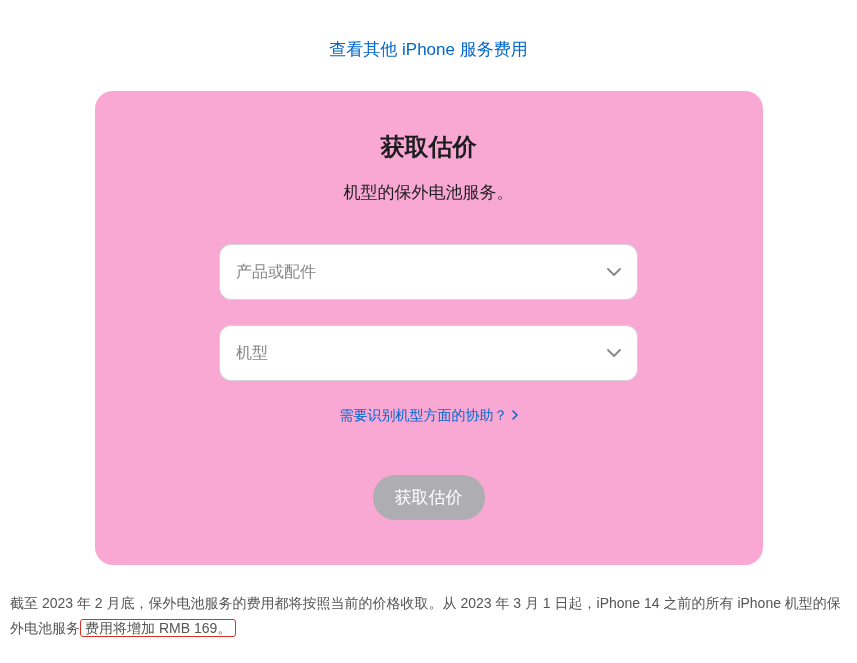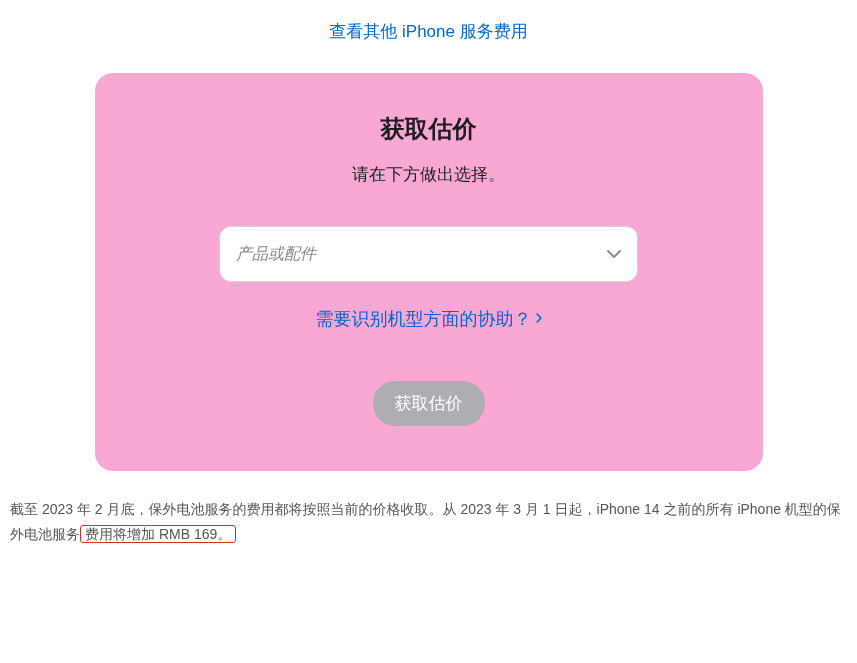--- a/index.html
+++ b/index.html
@@ -9,21 +9,21 @@
     }
     body {
       font-family: -apple-system, BlinkMacSystemFont, "SF Pro Text", "Helvetica Neue", Arial, sans-serif;
       background: #ffffff;
       width: 857px;
       height: 663px;
       overflow: hidden;
     }
     .top-link {
       text-align: center;
-      padding-top: 20px;
+      padding-top: 38px;
       padding-bottom: 30px;
     }
     .top-link a {
       color: #0066cc;
       text-decoration: none;
       font-size: 17px;
       font-weight: 400;
     }
     .card {
       background: #f9a8d4;
@@ -41,21 +41,20 @@
     }
     .card-subtitle {
       font-size: 17px;
       color: #1d1d1f;
       margin-bottom: 40px;
     }
     .select-wrapper {
       position: relative;
       width: 419px;
       margin: 0 auto 25px auto;
-      font-style: italic;
     }
     .select-box {
       width: 100%;
       height: 56px;
       background: #ffffff;
       border: 1px solid #d2d2d7;
       border-radius: 12px;
       padding: 0 42px 0 16px;
       font-size: 16px;
       color: #86868b;
@@ -73,21 +72,21 @@
       width: 14px;
       height: 8px;
       pointer-events: none;
     }
     .chevron svg {
       display: block;
     }
     .help-link {
       color: #0066cc;
       text-decoration: none;
-      font-size: 18px;
+      font-size: 14px;
       display: inline-flex;
       align-items: flex-start;
       gap: 4px;
       margin-bottom: 50px;
     }
     .help-link-chevron {
       display: inline-block;
     }
     .submit-btn {
       background: #adadb2;
@@ -117,33 +116,43 @@
   </style>
 </head>
 <body>
 
 <div class="top-link">
   <a href="#">查看其他 iPhone 服务费用</a>
 </div>
 
 <div class="card">
   <h2 class="card-title">获取估价</h2>
-  <p class="card-subtitle">请在下方做出选择。</p>
+  <p class="card-subtitle">机型的保外电池服务。</p>
 
   <div class="select-wrapper">
     <div class="select-box">
       <span>产品或配件</span>
       <span class="chevron">
         <svg width="14" height="8" viewBox="0 0 14 8" fill="none">
           <path d="M1 1L7 7L13 1" stroke="#86868b" stroke-width="1.8" stroke-linecap="round" stroke-linejoin="round"></path>
         </svg>
       </span>
     </div>
   </div>
 
+  <div class="select-wrapper">
+    <div class="select-box">
+      <span>机型</span>
+      <span class="chevron">
+        <svg width="14" height="8" viewBox="0 0 14 8" fill="none">
+          <path d="M1 1L7 7L13 1" stroke="#86868b" stroke-width="1.8" stroke-linecap="round" stroke-linejoin="round"></path>
+        </svg>
+      </span>
+    </div>
+  </div>
 
   <a href="#" class="help-link">
     <span>需要识别机型方面的协助？</span>
     <span class="help-link-chevron">
       <svg width="6" height="10" viewBox="0 0 6 10" fill="none">
         <path d="M1 1L5 5L1 9" stroke="#0066cc" stroke-width="1.5" stroke-linecap="round" stroke-linejoin="round"></path>
       </svg>
     </span>
   </a>
 

